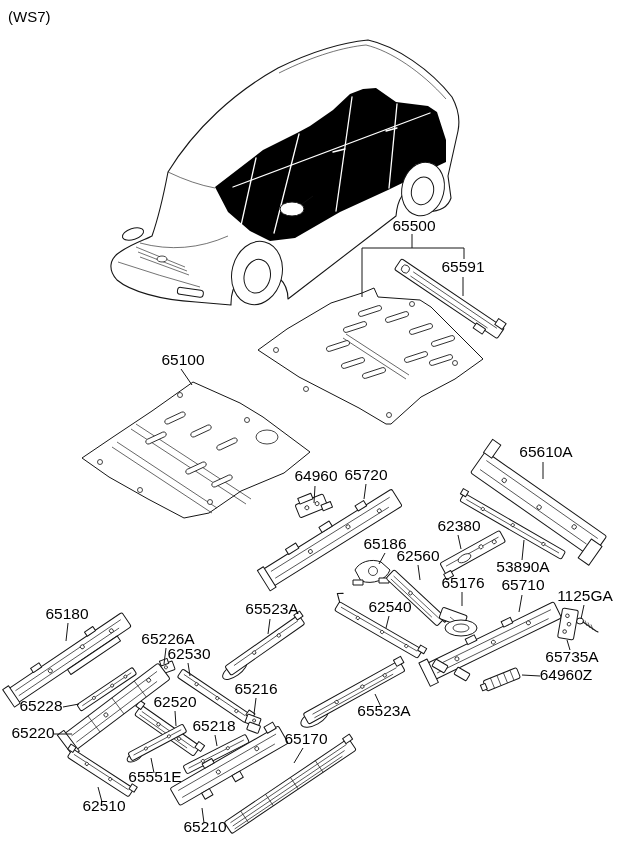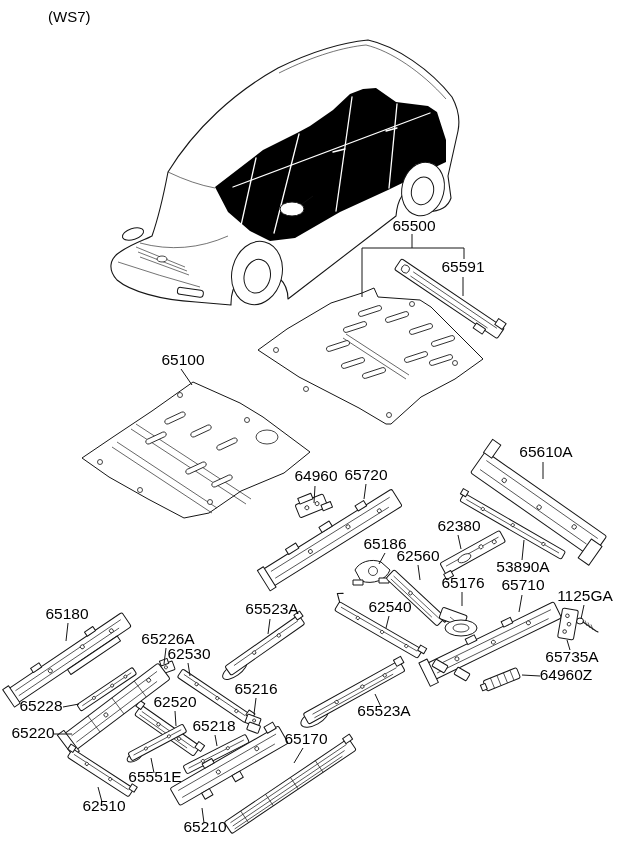--- a/index.html
+++ b/index.html
@@ -1,19 +1,19 @@
 <!DOCTYPE html>
 <html><head>
 <meta charset="utf-8">
 <style>
   html,body{margin:0;padding:0;background:#fff;}
   .page{position:relative;width:620px;height:848px;background:#fff;overflow:hidden;
         font-family:"Liberation Sans",sans-serif;}
   .sheet-code{position:absolute;left:8px;top:8px;font-size:15px;color:#000;
-              font-family:"Liberation Sans",sans-serif;margin-left:40px;}
+              font-family:"Liberation Sans",sans-serif;}
   svg{position:absolute;left:0;top:0;}
   .ol{fill:none;stroke:#161616;stroke-width:1.1;stroke-linejoin:round;stroke-linecap:round;}
   .thin{fill:none;stroke:#161616;stroke-width:0.6;}
   .pb{fill:#fff;stroke:#161616;stroke-width:1;stroke-linejoin:round;}
   .pl{fill:none;stroke:#161616;stroke-width:0.65;}
   .hole{fill:#fff;stroke:#161616;stroke-width:0.8;}
   .blk{fill:#000;stroke:none;}
   .wln{fill:none;stroke:#fff;stroke-width:1.3;stroke-linecap:round;}
   .ldr{fill:none;stroke:#161616;stroke-width:1;}
   .lbl{font-size:15.5px;fill:#000;text-anchor:middle;}

